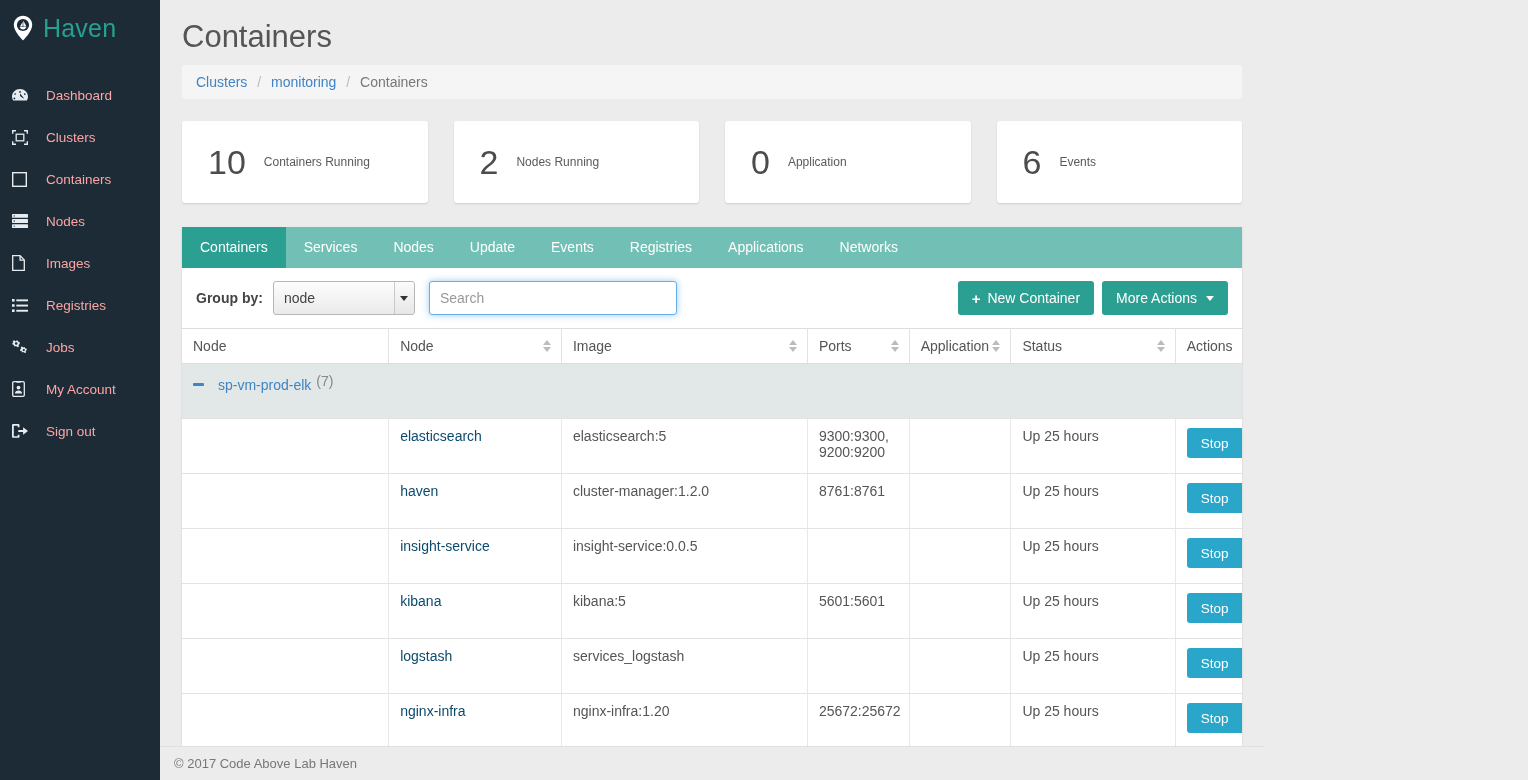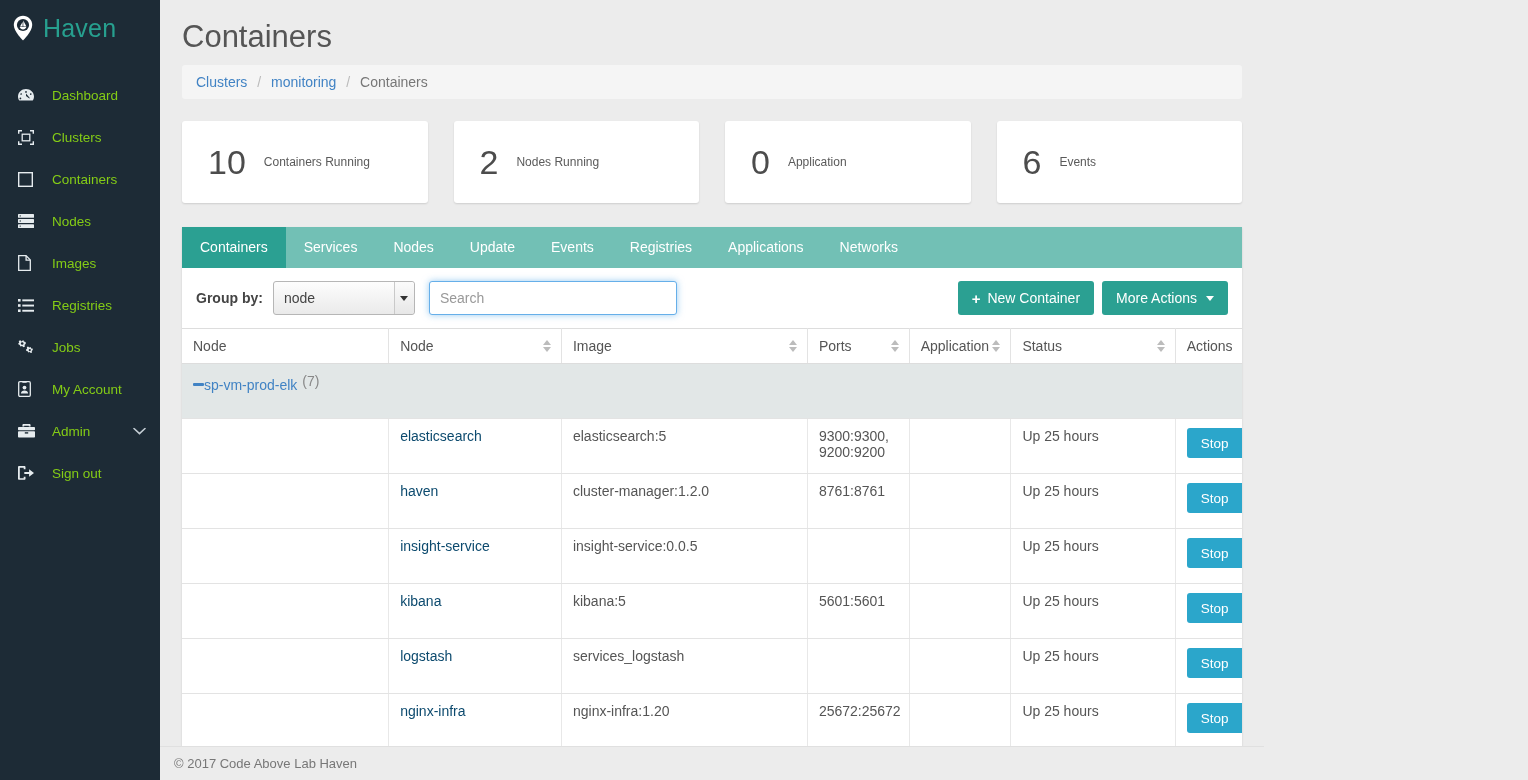--- a/index.html
+++ b/index.html
@@ -28,22 +28,22 @@
   }
   .brand-icon { width: 22px; height: 26px; position: relative; margin-right: 9px; }
   .brand-icon svg { display: block; }
   .brand-text {
     color: #27a08f; font-size: 25px; font-weight: normal;
     letter-spacing: .2px; line-height: 1;
   }
   .nav { margin-top: 18px; }
   .nav-item {
     display: flex; align-items: center;
-    height: 42px; padding-left: 18px;
-    color: #84cc16; font-size: 13.5px;
+    height: 42px; padding-left: 12px;
+    color: #fca5a5; font-size: 13.5px;
     cursor: pointer; position: relative;
   }
   .nav-ico {
     width: 22px; height: 16px; flex: 0 0 22px;
     margin-right: 12px;
     display: flex; align-items: center; justify-content: flex-start;
     color: #e6ecef;
   }
   .nav-ico svg { display:block; }
   .nav-label { white-space: nowrap; }
@@ -206,21 +206,21 @@
   .sort-ico i.dn { border-top: 5px solid currentColor; }
 
   tr.group-row td {
     background: #e2e7e7;
     border-bottom: 1px solid #d3d9d9;
     padding: 8px 12px;
     font-size: 14px;
   }
   .group-toggle {
     color: #4183c4; text-decoration: none;
-    display: inline-flex; align-items: center; gap: 0;
+    display: inline-flex; align-items: center; gap: 14px;
   }
   .minus-ico {
     display: inline-block; width: 11px; height: 3px;
     background: #4183c4; border-radius: 1px;
   }
   .group-count { color: #888; margin-left: 5px; }
 
   table.ctable td {
     border-bottom: 1px solid #e3e3e3;
     border-right: 1px solid #e8e8e8;
@@ -366,36 +366,20 @@
           <svg width="13" height="16" viewBox="0 0 13 16">
               <rect x="0.7" y="0.7" width="11.6" height="14.6" rx="1.2" fill="none" stroke="currentColor" stroke-width="1.3"></rect>
               <rect x="4.3" y="0" width="4.4" height="1.8" rx="0.6" fill="currentColor"></rect>
               <circle cx="6.5" cy="6.6" r="1.9" fill="currentColor"></circle>
               <path d="M2.9 12.6c0-2 1.6-3.1 3.6-3.1s3.6 1.1 3.6 3.1z" fill="currentColor"></path>
             </svg>
         </span>
         <span class="nav-label">My Account</span>
       </div>
 
-      <div class="nav-item">
-        <span class="nav-ico">
-          <svg width="17" height="14" viewBox="0 0 17 14">
-              <path d="M5.6 0h5.8c.7 0 1.2.5 1.2 1.2v1.3h-1.8V1.8H6.2v.7H4.4V1.2C4.4.5 4.9 0 5.6 0z" fill="currentColor"></path>
-              <rect x="0" y="3" width="17" height="3.3" rx="0.8" fill="currentColor"></rect>
-              <rect x="0" y="7.2" width="17" height="6.4" rx="0.8" fill="currentColor"></rect>
-              <rect x="6.8" y="8.2" width="3.4" height="1.4" fill="#1d2b36"></rect>
-            </svg>
-        </span>
-        <span class="nav-label">Admin</span>
-        <span class="nav-chevron">
-          <svg width="13" height="8" viewBox="0 0 13 8">
-              <path d="M1 1l5.5 5.2L12 1" fill="none" stroke="currentColor" stroke-width="1.6" stroke-linecap="round"></path>
-            </svg>
-        </span>
-      </div>
 
       <div class="nav-item">
         <span class="nav-ico">
           <svg width="16" height="14" viewBox="0 0 16 14">
               <path d="M0 1.2C0 .6.5.1 1.1.1h5.3c.6 0 1.1.5 1.1 1.1v2H5.7V1.8H1.8v10.4h3.9V10.7h1.8v2c0 .6-.5 1.1-1.1 1.1H1.1C.5 13.8 0 13.3 0 12.7z" fill="currentColor"></path>
               <path d="M11.1 3.2L16 7l-4.9 3.8V8.1H6.3V5.9h4.8z" fill="currentColor"></path>
             </svg>
         </span>
         <span class="nav-label">Sign out</span>
       </div>

